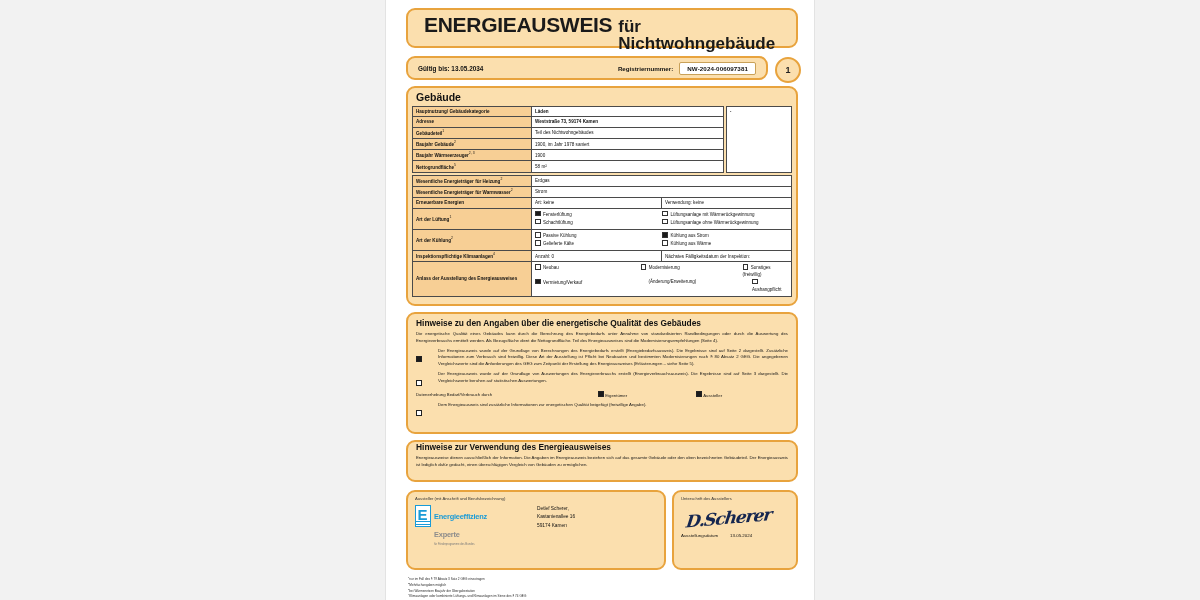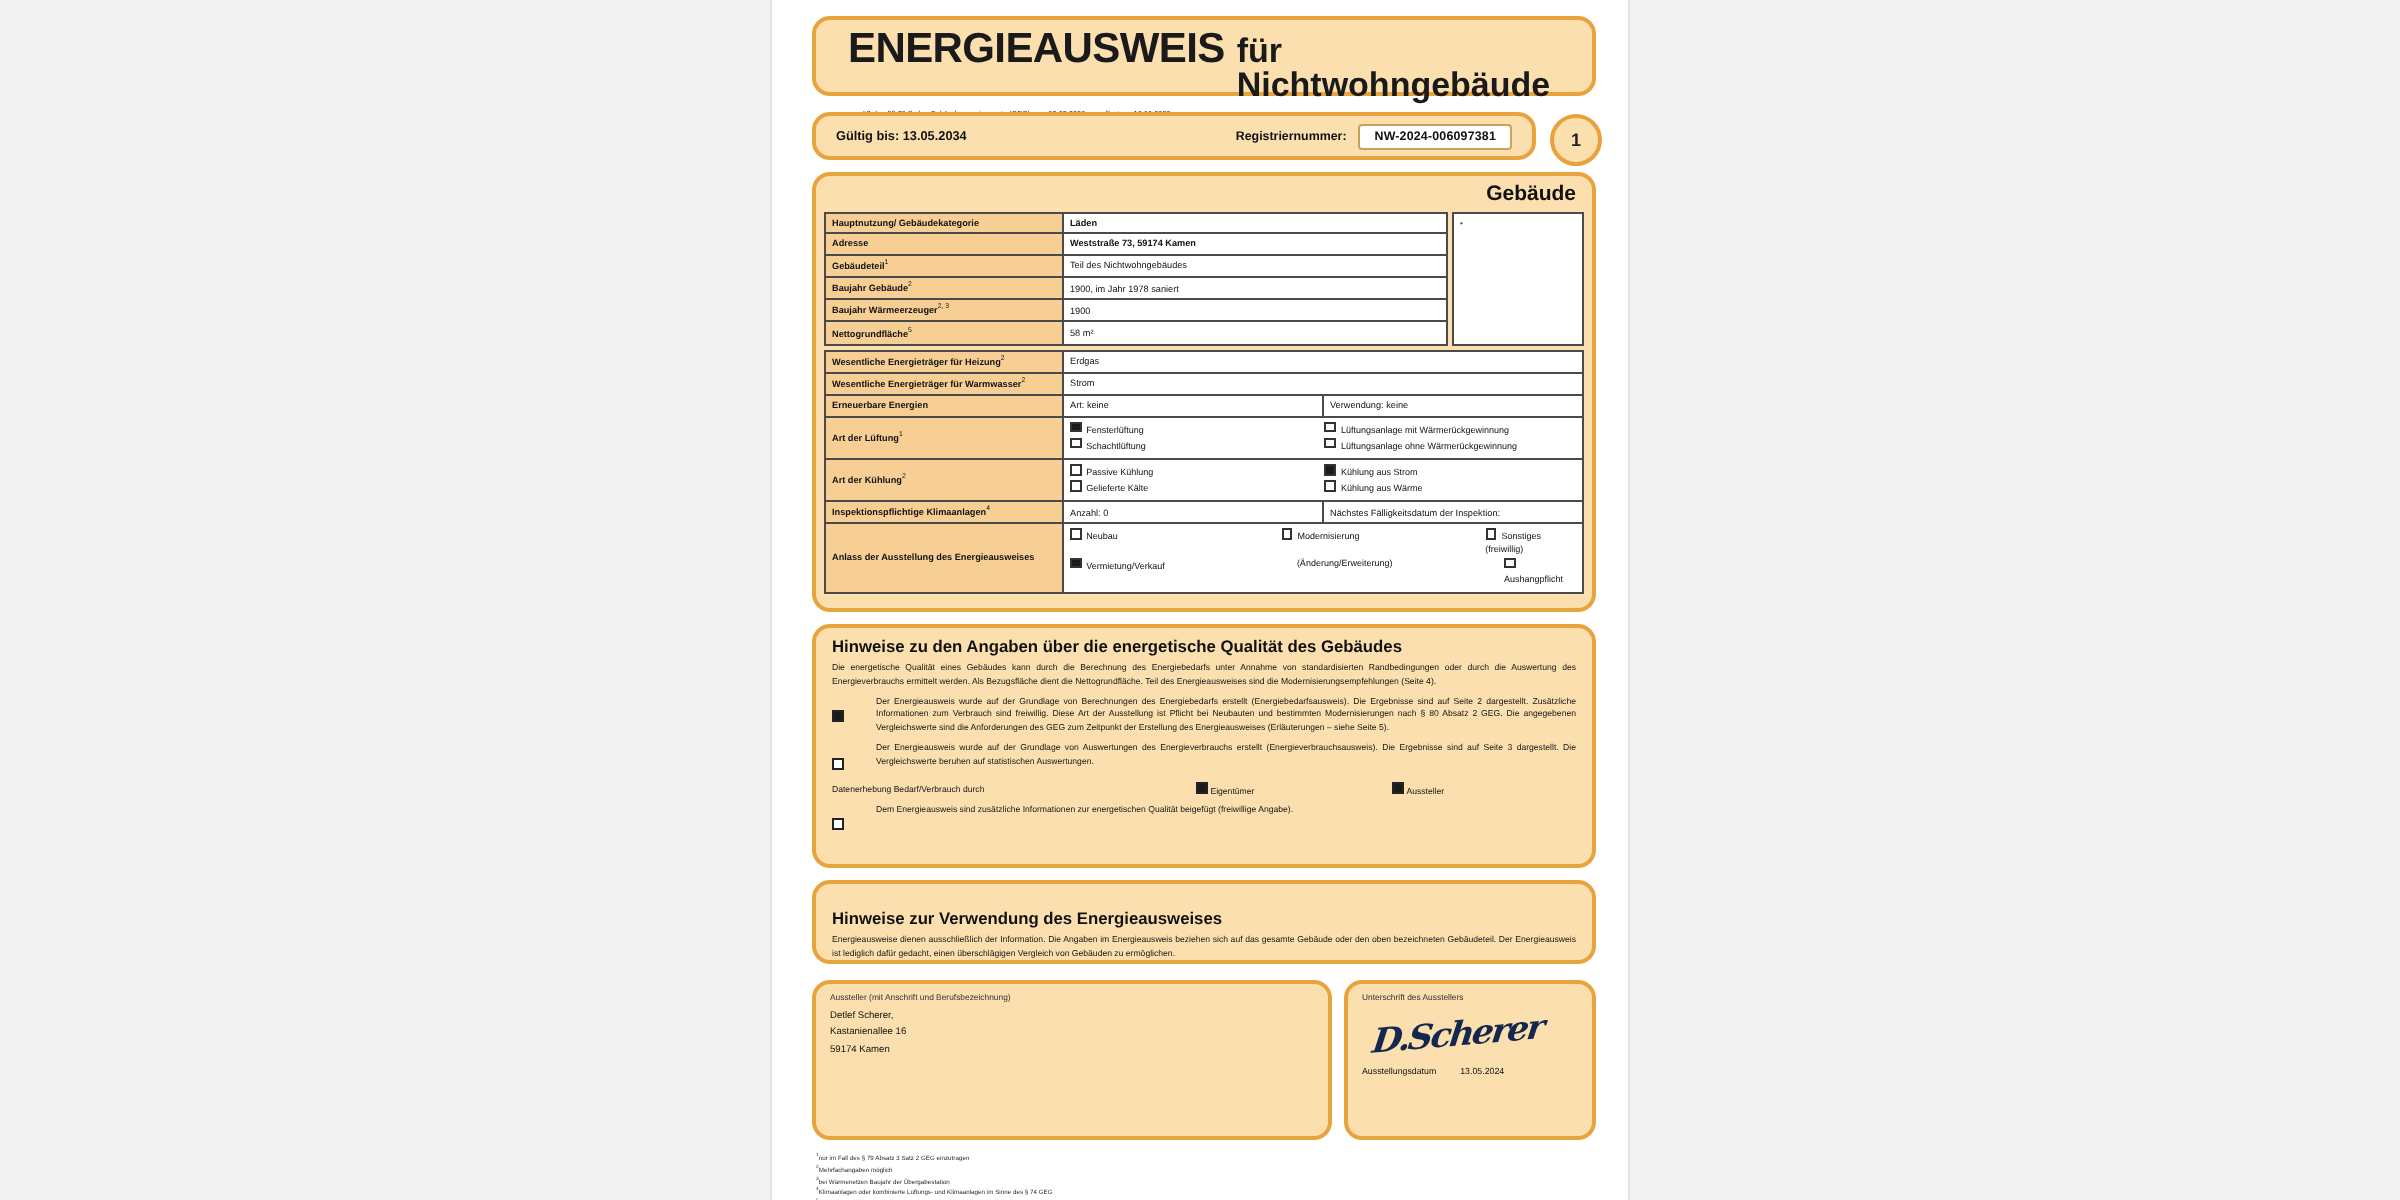--- a/index.html
+++ b/index.html
@@ -56,21 +56,21 @@
   }
   .page-badge{
     position:absolute;left:389px;top:57px;width:22px;height:22px;
     border-radius:50%;border:2px solid #E8A33D;background:#FBDFAE;
     display:flex;align-items:center;justify-content:center;
     font-size:9px;font-weight:bold;color:#222;
   }
 
   
   .geb-box{left:20px;top:86px;width:392px;height:220px;padding:3px 4px 4px 4px;}
-  .sec-title{font-size:10.5px;font-weight:bold;color:#111;padding:1px 4px 2px 4px;line-height:1.1;text-align:right;}
+  .sec-title{font-size:10.5px;font-weight:bold;color:#111;padding:1px 4px 2px 4px;line-height:1.1;}
 
   .geb-layout{display:flex;gap:0;}
   .geb-table{width:312px;border-collapse:collapse;table-layout:fixed;}
   .geb-table td{
     border:0.7px solid #4a4a4a;
     font-size:4.6px;color:#111;
     padding:2.2px 3px;
     vertical-align:middle;
     line-height:1.15;
   }
@@ -105,21 +105,21 @@
   .bullet-row{display:flex;gap:0;margin-top:4px;}
   .bullet-mark{width:22px;flex:none;padding-top:0.5px;}
   .bullet-body{flex:1;font-size:4.3px;line-height:1.5;text-align:justify;color:#161616;}
   .sq{display:inline-block;width:4px;height:4px;border:0.7px solid #222;background:#fff;}
   .sq.on{background:#1b1b1b;}
   .dat-row{display:flex;align-items:center;font-size:4.3px;color:#161616;margin-top:1px;}
   .dat-a{width:182px;}
   .dat-b{width:98px;}
 
   
-  .hin2-box{left:20px;top:440px;width:392px;height:42px;padding:12px 8px;}
+  .hin2-box{left:20px;top:440px;width:392px;height:42px;padding:0 8px;}
 
   
   .aus-box{left:20px;top:490px;width:260px;height:80px;padding:4px 7px;}
   .sig-box{left:286px;top:490px;width:126px;height:80px;padding:4px 7px;}
   .aus-head{font-size:4.2px;color:#333;margin-bottom:4px;}
   .aus-body{display:flex;gap:10px;align-items:flex-start;}
 
   .logo{display:flex;gap:3px;align-items:flex-start;width:112px;}
   .logo-e{
     width:14px;height:20px;background:#fff;position:relative;flex:none;
@@ -308,20 +308,33 @@
     </div>
 
     <div class="frame hin2-box">
       <div class="hin-title">Hinweise zur Verwendung des Energieausweises</div>
       <div class="hin-p">Energieausweise dienen ausschließlich der Information. Die Angaben im Energieausweis beziehen sich auf das gesamte Gebäude oder den oben bezeichneten Gebäudeteil. Der Energieausweis ist lediglich dafür gedacht, einen überschlägigen Vergleich von Gebäuden zu ermöglichen.</div>
     </div>
 
     <div class="frame aus-box">
       <div class="aus-head">Aussteller (mit Anschrift und Berufsbezeichnung)</div>
       <div class="aus-body">
+        <div class="logo">
+          <span class="logo-e">
+            <span class="logo-bars">
+                <i></i>
+                <i></i>
+              </span>
+          </span>
+          <span>
+            <span class="logo-txt1">Energieeffizienz</span><br>
+            <span class="logo-txt2">Experte</span>
+            <div class="logo-txt3">für Förderprogramme des Bundes</div>
+          </span>
+        </div>
         <div class="aus-addr">
           <div>Detlef Scherer,</div>
           <div>Kastanienallee 16</div>
           <div>59174 Kamen</div>
         </div>
       </div>
     </div>
 
     <div class="frame sig-box">
       <div class="aus-head">Unterschrift des Ausstellers</div>

